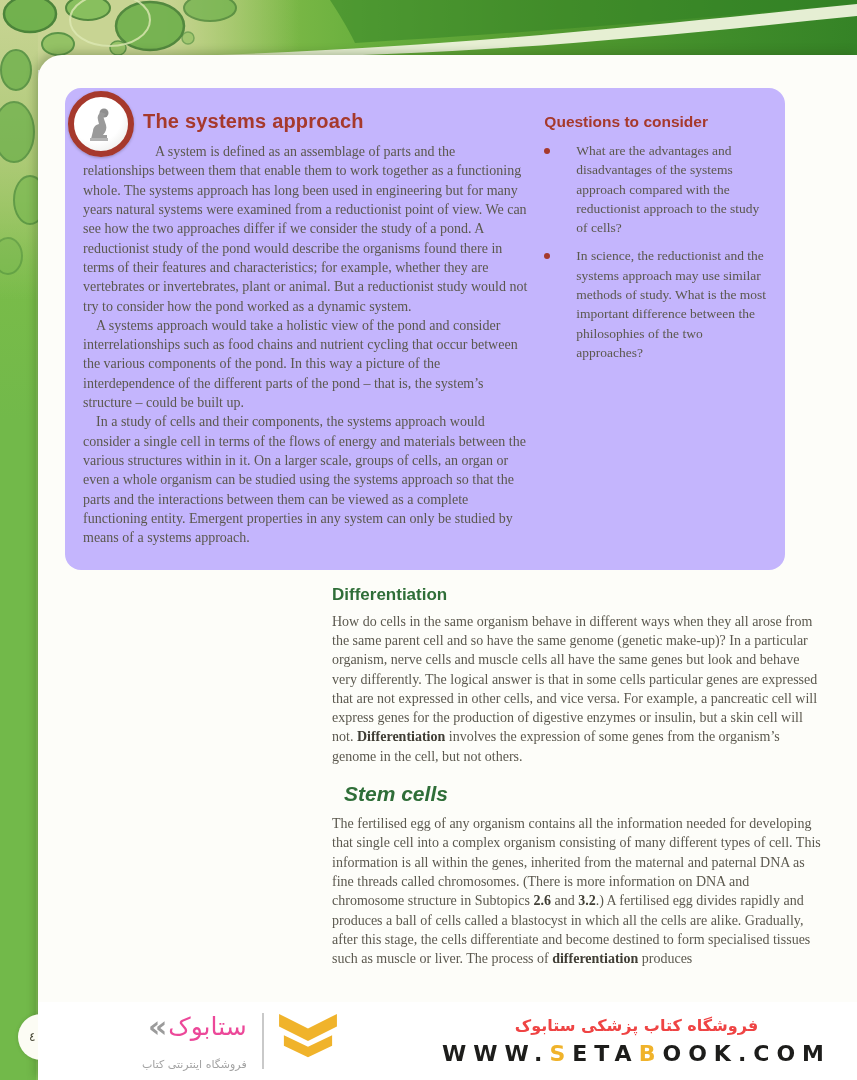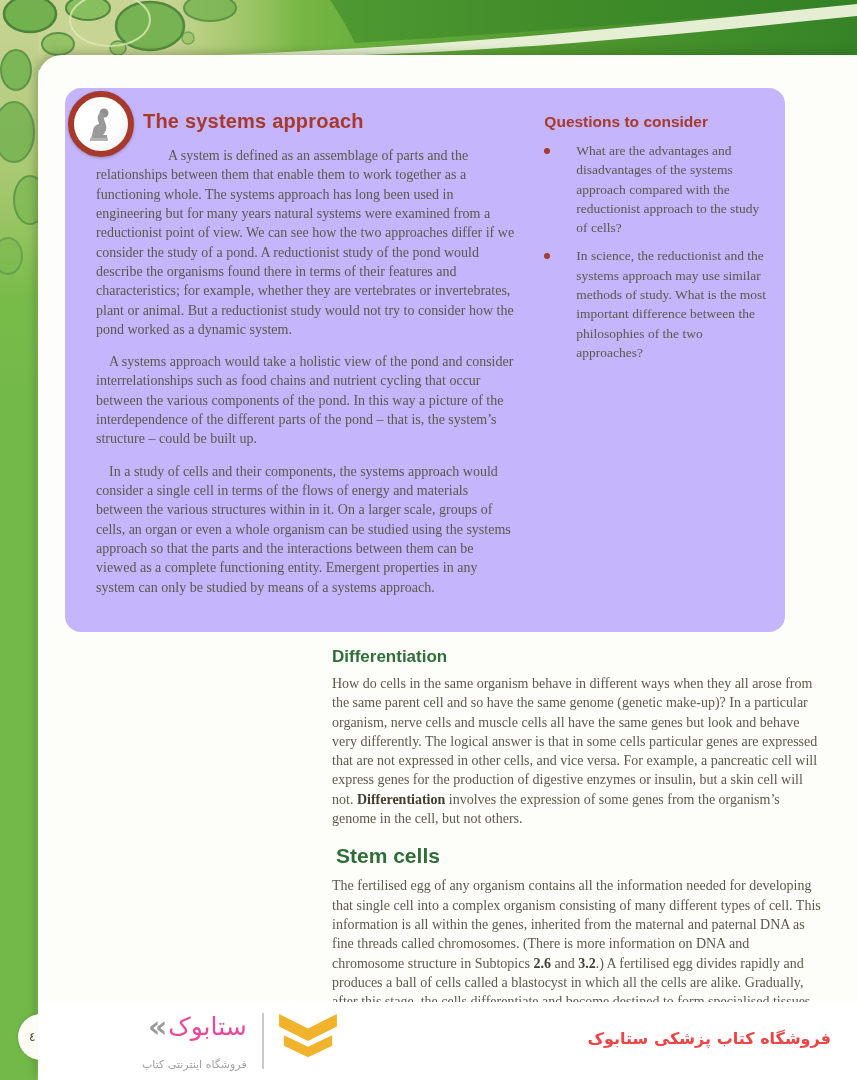--- a/index.html
+++ b/index.html
@@ -23,35 +23,35 @@
 
   
   .panel{position:relative;margin:33px 72px 0 27px;background:#c4b5fd;border-radius:16px;
     padding:20px 16px 22px 18px;display:flex;gap:16px;box-sizing:border-box;}
   .thinker{position:absolute;left:3px;top:3px;width:66px;height:66px;border-radius:50%;
     background:radial-gradient(circle at 40% 35%,#ffffff 55%,#e3e3e0 100%);
     border:6px solid #a6392c;box-sizing:border-box;display:flex;align-items:center;justify-content:center;
     box-shadow:0 1px 3px rgba(0,0,0,.25);}
   .panel-left{width:452px;}
   .h-red{font-family:"Liberation Sans",sans-serif;font-weight:bold;font-size:20px;color:#a6392c;margin:2px 0 9px 60px;letter-spacing:.2px;}
-  .panel-left p{font-size:14px;line-height:1.38;color:#5b584e;margin:13px;}
+  .panel-left p{font-size:14px;line-height:1.38;color:#5b584e;margin:0;}
   .p-first{text-indent:72px;}
   .p-indent{text-indent:13px;}
 
   .questions{width:228px;padding-top:1px;}
   .questions h2{font-family:"Liberation Sans",sans-serif;font-weight:bold;font-size:15.5px;color:#a6392c;margin:4px 0 10px 0;}
   .questions ul{list-style:none;margin:0;padding:0;}
   .questions li{display:flex;gap:26px;font-size:13.5px;line-height:1.43;color:#5b584e;margin-bottom:9px;}
   .dot{flex:0 0 auto;width:6px;height:6px;border-radius:50%;background:#a6392c;margin-top:7px;}
 
   
   .main-col{margin:15px 36px 0 294px;}
   .h-green{font-family:"Liberation Sans",sans-serif;font-weight:bold;color:#2f6e38;}
   .h-diff{font-size:17px;margin:0 0 7px 0;}
-  .h-stem{font-size:21px;margin:16px 0 8px 4px;}
+  .h-stem{font-size:21px;margin:16px 0 8px 12px;font-style:italic;}
   .main-col p{font-size:14px;line-height:1.38;color:#5b584e;margin:0;}
   .main-col b{color:#3f3d34;}
 
   
   .page-tab{position:absolute;left:18px;top:1014px;width:46px;height:46px;border-radius:50%;background:#fcfcf4;z-index:4;
     display:flex;align-items:center;box-sizing:border-box;padding-left:11px;
     font-family:"DejaVu Sans",sans-serif;font-size:12px;color:#4a4a38;box-shadow:0 0 4px rgba(0,0,0,.12);}
 
   
   .footer{position:absolute;left:38px;right:0;top:1002px;height:78px;background:#ffffff;z-index:5;
@@ -164,16 +164,17 @@
     </div>
     <div class="divider"></div>
     <div class="emblem">
       <svg width="62" height="54" viewBox="0 0 64 56">
         <path d="M2,2 L32,17 L62,2 L62,15 L32,30 L2,15 Z" fill="#f0b32b"></path>
         <path d="M7,24 L32,36 L57,24 L57,35 L32,47 L7,35 Z" fill="#f0b32b"></path>
       </svg>
     </div>
     <div class="right-block">
       <div class="store-title">فروشگاه کتاب پزشکی ستابوک</div>
+      <div class="url"><span>WWW.</span><span class="gold">S</span><span>ETA</span><span class="gold">B</span><span>OOK.COM</span></div>
     </div>
   </footer>
 
 </div>
 
 </body></html>

